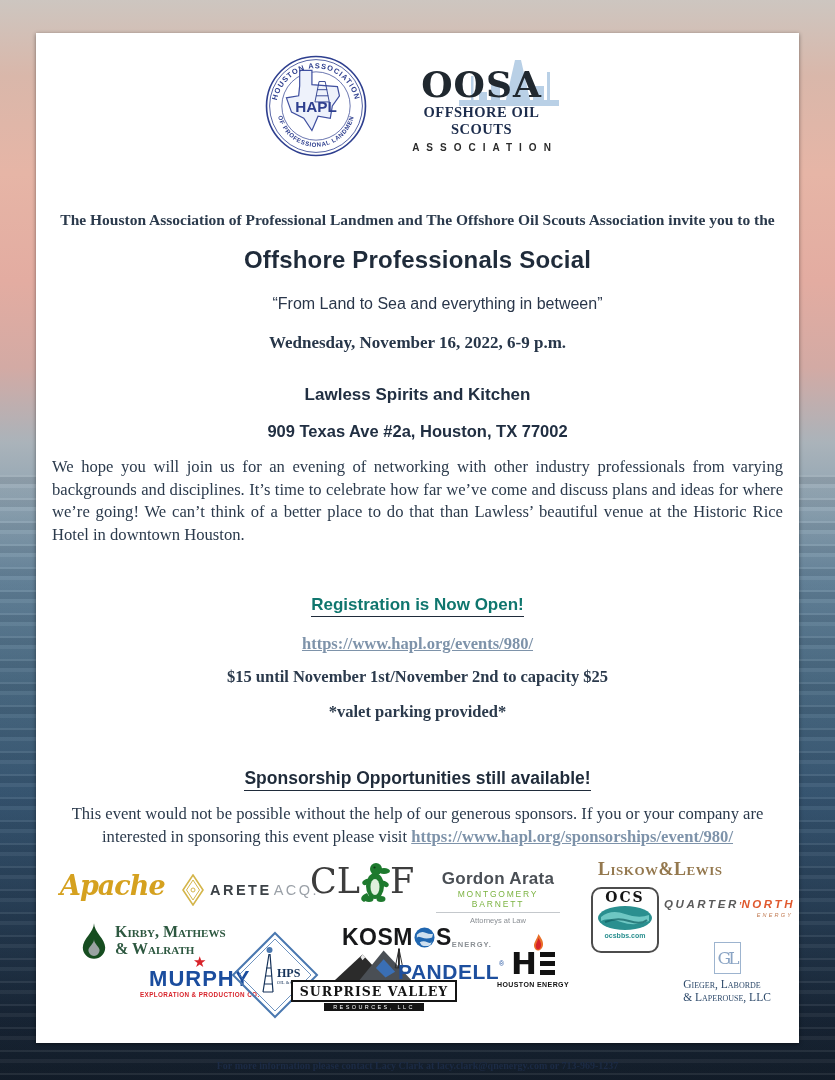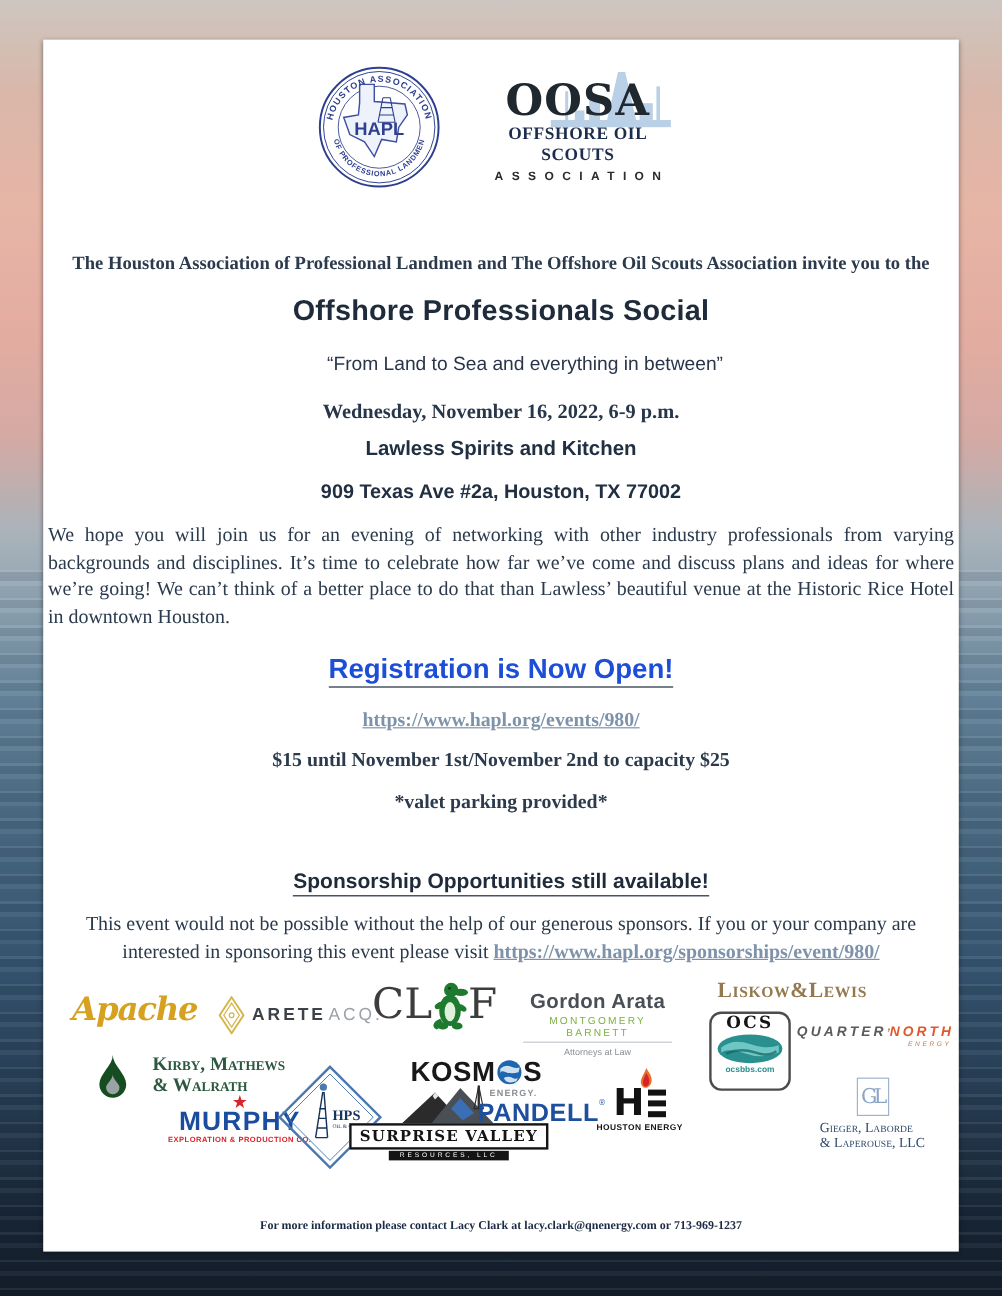--- a/index.html
+++ b/index.html
@@ -33,25 +33,25 @@
   .oosa { position:relative; width:178px; height:96px; display:flex; flex-direction:column; align-items:center; justify-content:flex-start; padding-top:8px; }
   .oosa-rig { position:absolute; top:2px; left:50%; transform:translateX(-42%); z-index:0; }
   .oosa-acronym { position:relative; z-index:1; font-family:"DejaVu Serif", serif; font-weight:bold; font-size:36px; line-height:1; color:#20282f; letter-spacing:1px; }
   .oosa-name { position:relative; z-index:1; font-family:"Liberation Serif", serif; font-weight:bold; font-size:14.5px; color:#1c2c4c; letter-spacing:.5px; margin-top:2px; }
   .oosa-sub { position:relative; z-index:1; font-family:"Liberation Sans", sans-serif; font-size:10px; font-weight:600; color:#2b2b2b; letter-spacing:7px; margin-top:4px; text-indent:7px; }
 
   .intro { margin-top:54px; font-size:15.5px; font-weight:bold; color:#2b3a4c; white-space:nowrap; }
   .title { margin-top:17px; font-size:24px; font-weight:600; color:#1f2b3a; letter-spacing:.2px; }
   .subtitle { margin-top:21px; font-size:16px; color:#29364a;margin-left:40px; }
   .datetime { margin-top:20px; font-size:17px; font-weight:bold; color:#273649; }
-  .venue { margin-top:11px; font-size:17px; font-weight:bold; color:#212f42; }
+  .venue { margin-top:32px; font-size:17px; font-weight:bold; color:#212f42; }
   .address { margin-top:17px; font-size:16.5px; font-weight:bold; color:#212f42; }
-  .paragraph { margin-top:15px; padding:0 4px; text-align:justify; font-size:16.6px; line-height:1.37; color:#2b3a4c; }
-
-  .reg-heading { margin-top:18px; font-size:23px; font-weight:600; color:#1d4ed8; }
+  .paragraph { margin-top:15px; padding:0 16px; text-align:justify; font-size:16.6px; line-height:1.37; color:#2b3a4c; }
+
+  .reg-heading { margin-top:48px; font-size:17px; font-weight:600; color:#0f766e; }
   .underlined { display:inline-block; border-bottom:1.5px solid #1f2b3a; padding-bottom:1px; }
   .reg-link { margin-top:17px; font-size:16.5px; font-weight:bold; }
   a.link { color:#7e93aa; text-decoration:underline; }
   .pricing { margin-top:13px; font-size:16.5px; font-weight:bold; color:#2b3a4c; }
   .valet { margin-top:15px; font-size:16.5px; font-weight:bold; color:#2b3a4c; }
 
   .sponsor-heading { margin-top:46px; font-size:17.5px; font-weight:600; color:#1f2b3a; }
   .sponsor-text { margin-top:12px; padding:0 6px; font-size:16.6px; line-height:1.38; color:#2b3a4c; }
 
   .sponsor-logos { position:relative; margin-top:5px; height:180px; text-align:left; }
@@ -79,28 +79,28 @@
   .ocs-url { font-family:"Liberation Sans", sans-serif; font-weight:bold; font-size:7px; color:#2a8f8f; margin-top:1px; }
 
   .qn { display:flex; flex-direction:column; align-items:flex-end; }
   .qn-row { display:flex; align-items:baseline; }
   .qn-p1 { font-family:"Liberation Sans", sans-serif; font-weight:bold; font-size:11.5px; letter-spacing:2.6px; color:#5a5a5a; }
   .qn-mark { font-family:"Liberation Sans", sans-serif; font-weight:bold; font-size:9px; color:#e0592e; }
   .qn-p2 { font-family:"Liberation Sans", sans-serif; font-weight:bold; font-size:11.5px; letter-spacing:2.6px; color:#e0592e; }
   .qn-sub { font-family:"Liberation Sans", sans-serif; font-size:5.5px; letter-spacing:2.2px; color:#c07a52; margin-top:2px; margin-right:2px; }
 
   .kirby { display:flex; align-items:center; gap:7px; }
-  .kirby-text { font-family:"Liberation Serif", serif; font-variant:small-caps; font-size:16px; font-weight:600; color:#2d5840; line-height:1.05;margin-left:12px; }
+  .kirby-text { font-family:"Liberation Serif", serif; font-variant:small-caps; font-size:16px; font-weight:600; color:#2d5840; line-height:1.05; }
 
   .murphy { display:flex; flex-direction:column; align-items:center; }
   .murphy-star { color:#d8232a; font-size:15px; line-height:.8; font-family:"DejaVu Sans", sans-serif; }
   .murphy-name { font-family:"Liberation Sans", sans-serif; font-weight:bold; font-size:22px; letter-spacing:1px; color:#1b4d9e; line-height:1; }
   .murphy-sub { font-family:"Liberation Sans", sans-serif; font-weight:bold; font-size:6.3px; letter-spacing:.4px; color:#d8232a; margin-top:1px; }
 
-  .kosmos { display:flex; flex-direction:column; align-items:flex-end;justify-content:space-between; }
+  .kosmos { display:flex; flex-direction:row; align-items:flex-end;justify-content:space-between; }
   .kosmos-row { display:flex; align-items:center; }
   .kosmos-p { font-family:"Liberation Sans", sans-serif; font-weight:bold; font-size:23px; letter-spacing:.5px; color:#17181a; line-height:1; }
   .kosmos-sub { font-family:"Liberation Sans", sans-serif; font-weight:bold; font-size:7.5px; letter-spacing:1px; color:#8a8f94; margin-top:1px; margin-right:4px; }
 
   .surprise { display:flex; flex-direction:column; align-items:center; width:152px; }
   .surprise-banner { border:2px solid #141414; background:#fff; padding:0 7px; margin-top:-4px; position:relative; z-index:1; }
   .surprise-l1 { font-family:"DejaVu Serif", serif; font-weight:bold; font-size:12.5px; letter-spacing:1px; color:#141414; white-space:nowrap; }
   .surprise-strip { background:#141414; color:#fff; font-family:"Liberation Sans", sans-serif; font-size:5.5px; letter-spacing:2.4px; padding:1px 9px; margin-top:1px; }
 
   .pandell-name { font-family:"Liberation Sans", sans-serif; font-weight:bold; font-size:21px; letter-spacing:.5px; color:#1d4f9e; }

